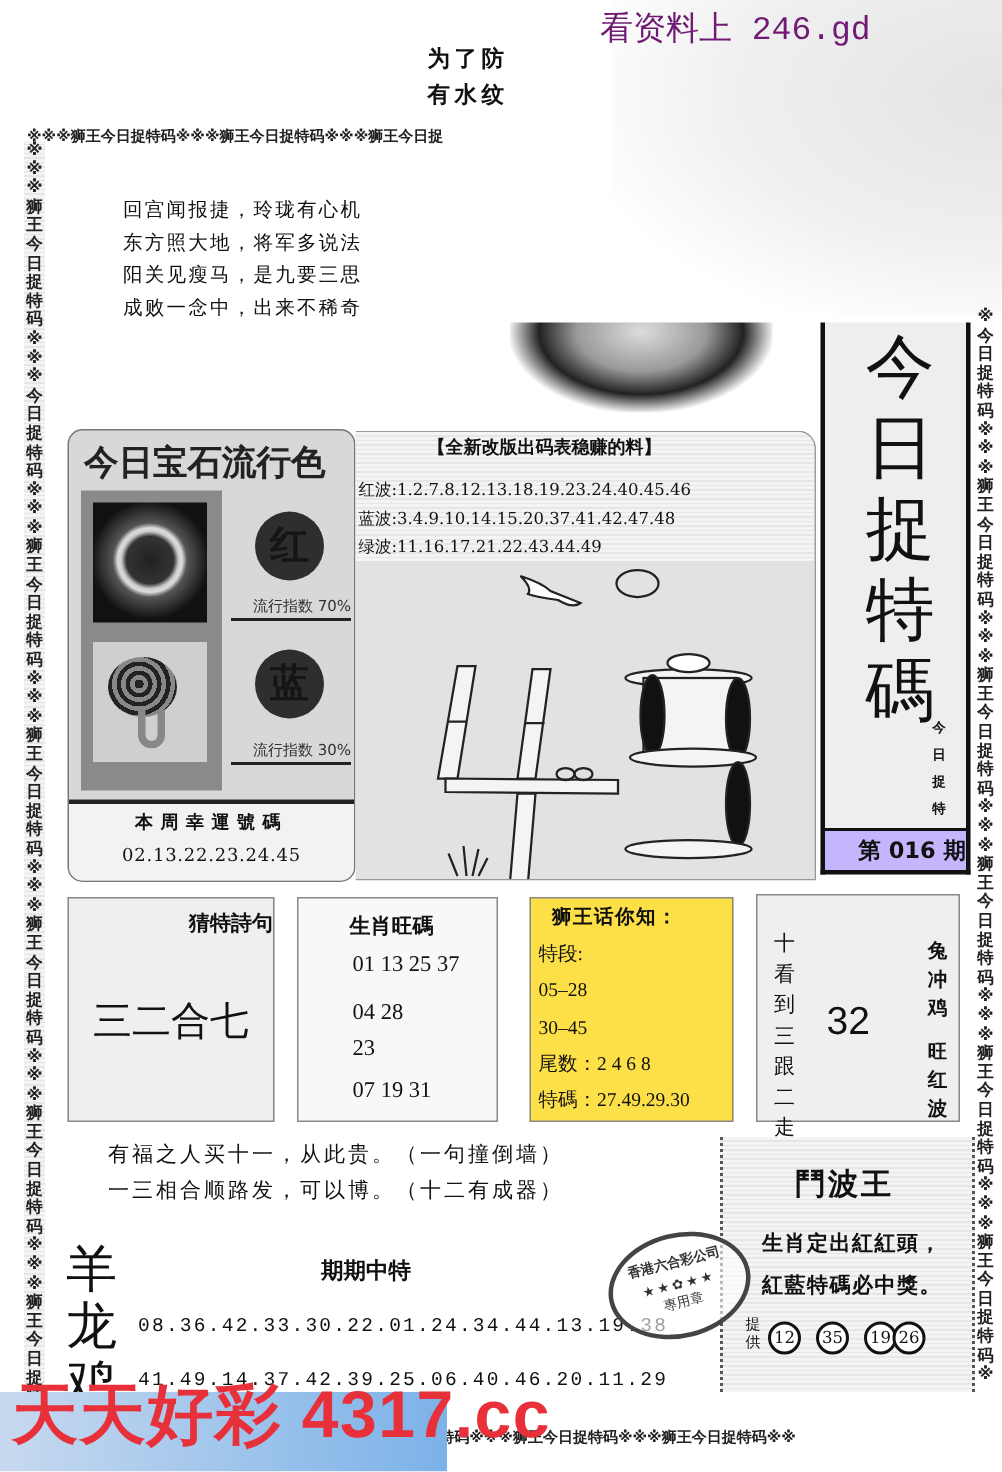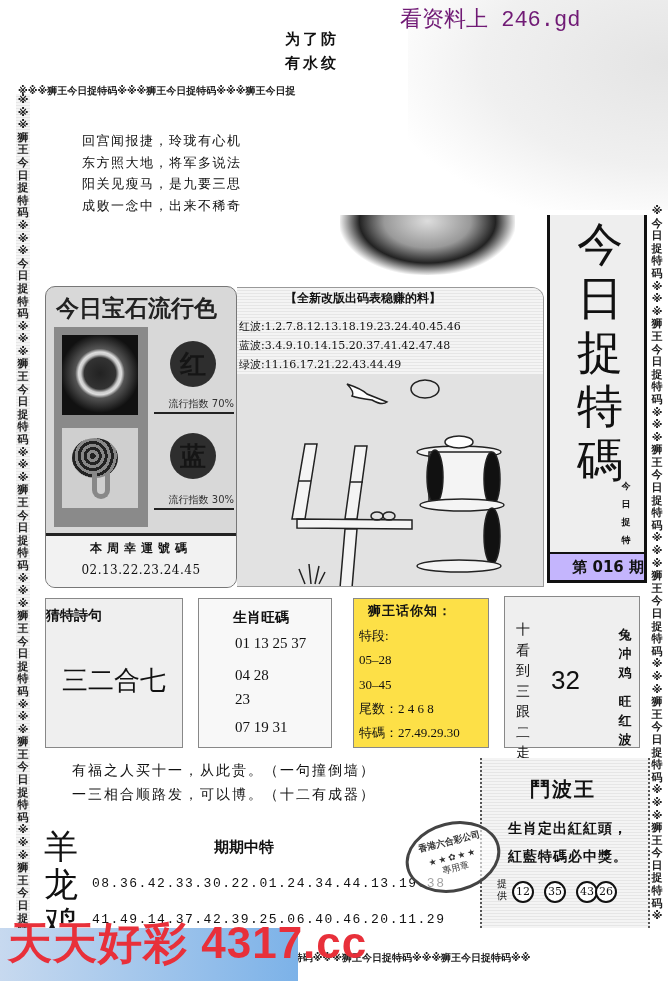--- a/index.html
+++ b/index.html
@@ -70,21 +70,21 @@
 
   
   #title-col { left: 547px; top: 215px; width: 100px; height: 368px; border-left: 3px solid #111; border-right: 3px solid #111; border-bottom: 3px solid #111; background: #eeeeee; }
   #title-big { position: absolute; left: 20px; top: 2px; width: 60px; font-size: 46px; line-height: 54px; text-align: center; color: #111; font-family: "Liberation Sans", sans-serif; }
   #title-small { position: absolute; left: 70px; top: 262px; width: 12px; font-size: 9px; line-height: 18px; font-weight: bold; text-align: center; }
   #issue { position: absolute; left: 0; bottom: 0; width: 100%; height: 28px; border-top: 2px solid #111; font-size: 15px; font-weight: bold; text-align: right; line-height: 26px; background: #c4b5fd; }
 
   
   .box { border: 1px solid #888; background: #efefef; }
   #poem-box { left: 45px; top: 598px; width: 138px; height: 150px; }
-  #poem-box-title { position: absolute; left: 0; width: 100%; top: 8px; text-align: left; font-size: 14px; font-weight: bold; }
+  #poem-box-title { position: absolute; left: 0; width: 100%; top: 8px; text-align: right; font-size: 14px; font-weight: bold; }
   #poem-box-body { position: absolute; left: 0; width: 100%; top: 64px; text-align: center; font-size: 26px; font-family: "DejaVu Serif", serif; }
   #zodiac-box { left: 198px; top: 598px; width: 134px; height: 150px; background: #f8f8f8; }
   #zodiac-title { position: absolute; left: 34px; top: 10px; font-size: 14px; font-weight: bold; }
   .zodiac-row { position: absolute; left: 36px; font-size: 15px; font-family: "Liberation Serif", serif; }
   #lion-box { left: 353px; top: 598px; width: 136px; height: 150px; background: #fde047; }
   #lion-title { position: absolute; left: 14px; top: 3px; font-size: 13px; font-weight: bold; letter-spacing: 1px; }
   .lion-row { position: absolute; left: 5px; font-size: 13px; font-family: "Liberation Serif", serif; }
   #hint-box { left: 504px; top: 596px; width: 136px; height: 152px; }
   #hint-left { position: absolute; left: 10px; top: 22px; width: 16px; font-size: 14px; line-height: 20.5px; text-align: center; }
   #hint-num { position: absolute; left: 46px; top: 68px; font-size: 26px; font-family: "Liberation Sans", sans-serif; }
@@ -234,21 +234,21 @@
   <div>一三相合顺路发，可以博。（十二有成器）</div>
 </div>
 
 <div class="abs stripes" id="wave-king">
   <div id="wk-title" class="serif">鬥波王</div>
   <div id="wk-line1" class="serif">生肖定出紅紅頭，</div>
   <div id="wk-line2" class="serif">紅藍特碼必中獎。</div>
   <div id="wk-provider">提供</div>
   <div class="wk-ball serif" style="left:30px">12</div>
   <div class="wk-ball serif" style="left:62px">35</div>
-  <div class="wk-ball serif" style="left:94px">43</div>
+  <div class="wk-ball serif" style="left:94px">19</div>
   <div class="wk-ball serif" style="left:113px">26</div>
 </div>
 
 <div class="abs" id="zodiac-big">羊龙鸡</div>
 <div class="abs" id="special-title">期期中特</div>
 <div class="abs special-row mono" id="special-row-1">08.36.42.33.30.22.01.24.34.44.13.19.38</div>
 <div class="abs special-row mono" id="special-row-2">41.49.14.37.42.39.25.06.40.46.20.11.29</div>
 
 <div class="abs" id="stamp">
   <span id="stamp-text">香港六合彩公司</span>

